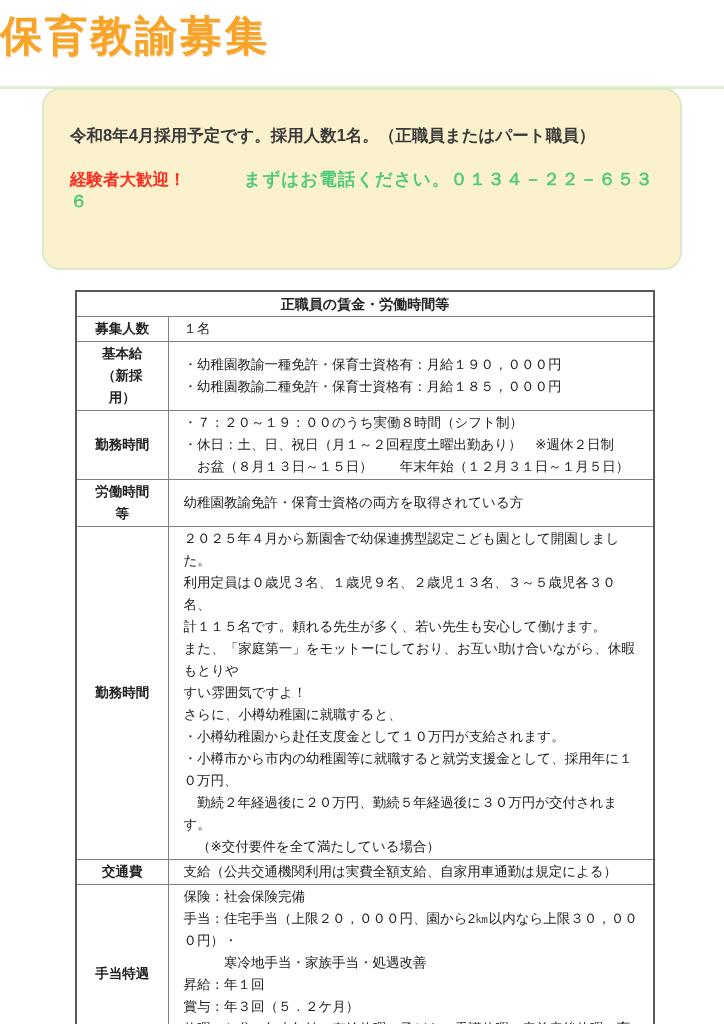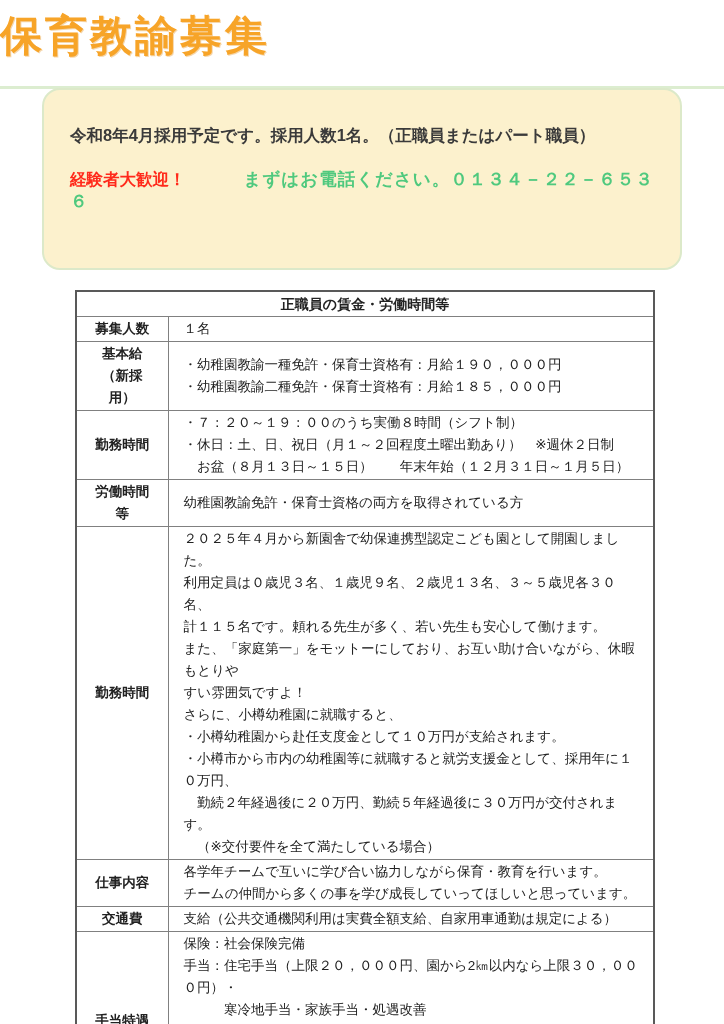--- a/index.html
+++ b/index.html
@@ -125,24 +125,20 @@
       </tr>
       <tr>
         <th>労働時間等</th>
         <td>幼稚園教諭免許・保育士資格の両方を取得されている方</td>
       </tr>
       <tr>
         <th>勤務時間</th>
         <td>２０２５年４月から新園舎で幼保連携型認定こども園として開園しました。<br>利用定員は０歳児３名、１歳児９名、２歳児１３名、３～５歳児各３０名、<br>計１１５名です。頼れる先生が多く、若い先生も安心して働けます。<br>また、「家庭第一」をモットーにしており、お互い助け合いながら、休暇もとりや<br>すい雰囲気ですよ！<br>さらに、小樽幼稚園に就職すると、<br>・小樽幼稚園から赴任支度金として１０万円が支給されます。<br>・小樽市から市内の幼稚園等に就職すると就労支援金として、採用年に１０万円、<br>　勤続２年経過後に２０万円、勤続５年経過後に３０万円が交付されます。<br>　（※交付要件を全て満たしている場合）</td>
       </tr>
       <tr>
-        <th>仕事内容</th>
-        <td>各学年チームで互いに学び合い協力しながら保育・教育を行います。<br>チームの仲間から多くの事を学び成長していってほしいと思っています。</td>
-      </tr>
-      <tr>
         <th>交通費</th>
         <td>支給（公共交通機関利用は実費全額支給、自家用車通勤は規定による）</td>
       </tr>
       <tr>
         <th>手当特遇</th>
         <td>保険：社会保険完備<br>手当：住宅手当（上限２０，０００円、園から2㎞以内なら上限３０，０００円）・<br>　　　寒冷地手当・家族手当・処遇改善<br>昇給：年１回<br>賞与：年３回（５．２ケ月）<br>休暇：お盆、年末年始、有給休暇、子どもの看護休暇、産前産後休暇、育児休暇</td>
       </tr>
     </tbody>
 </table>
 

